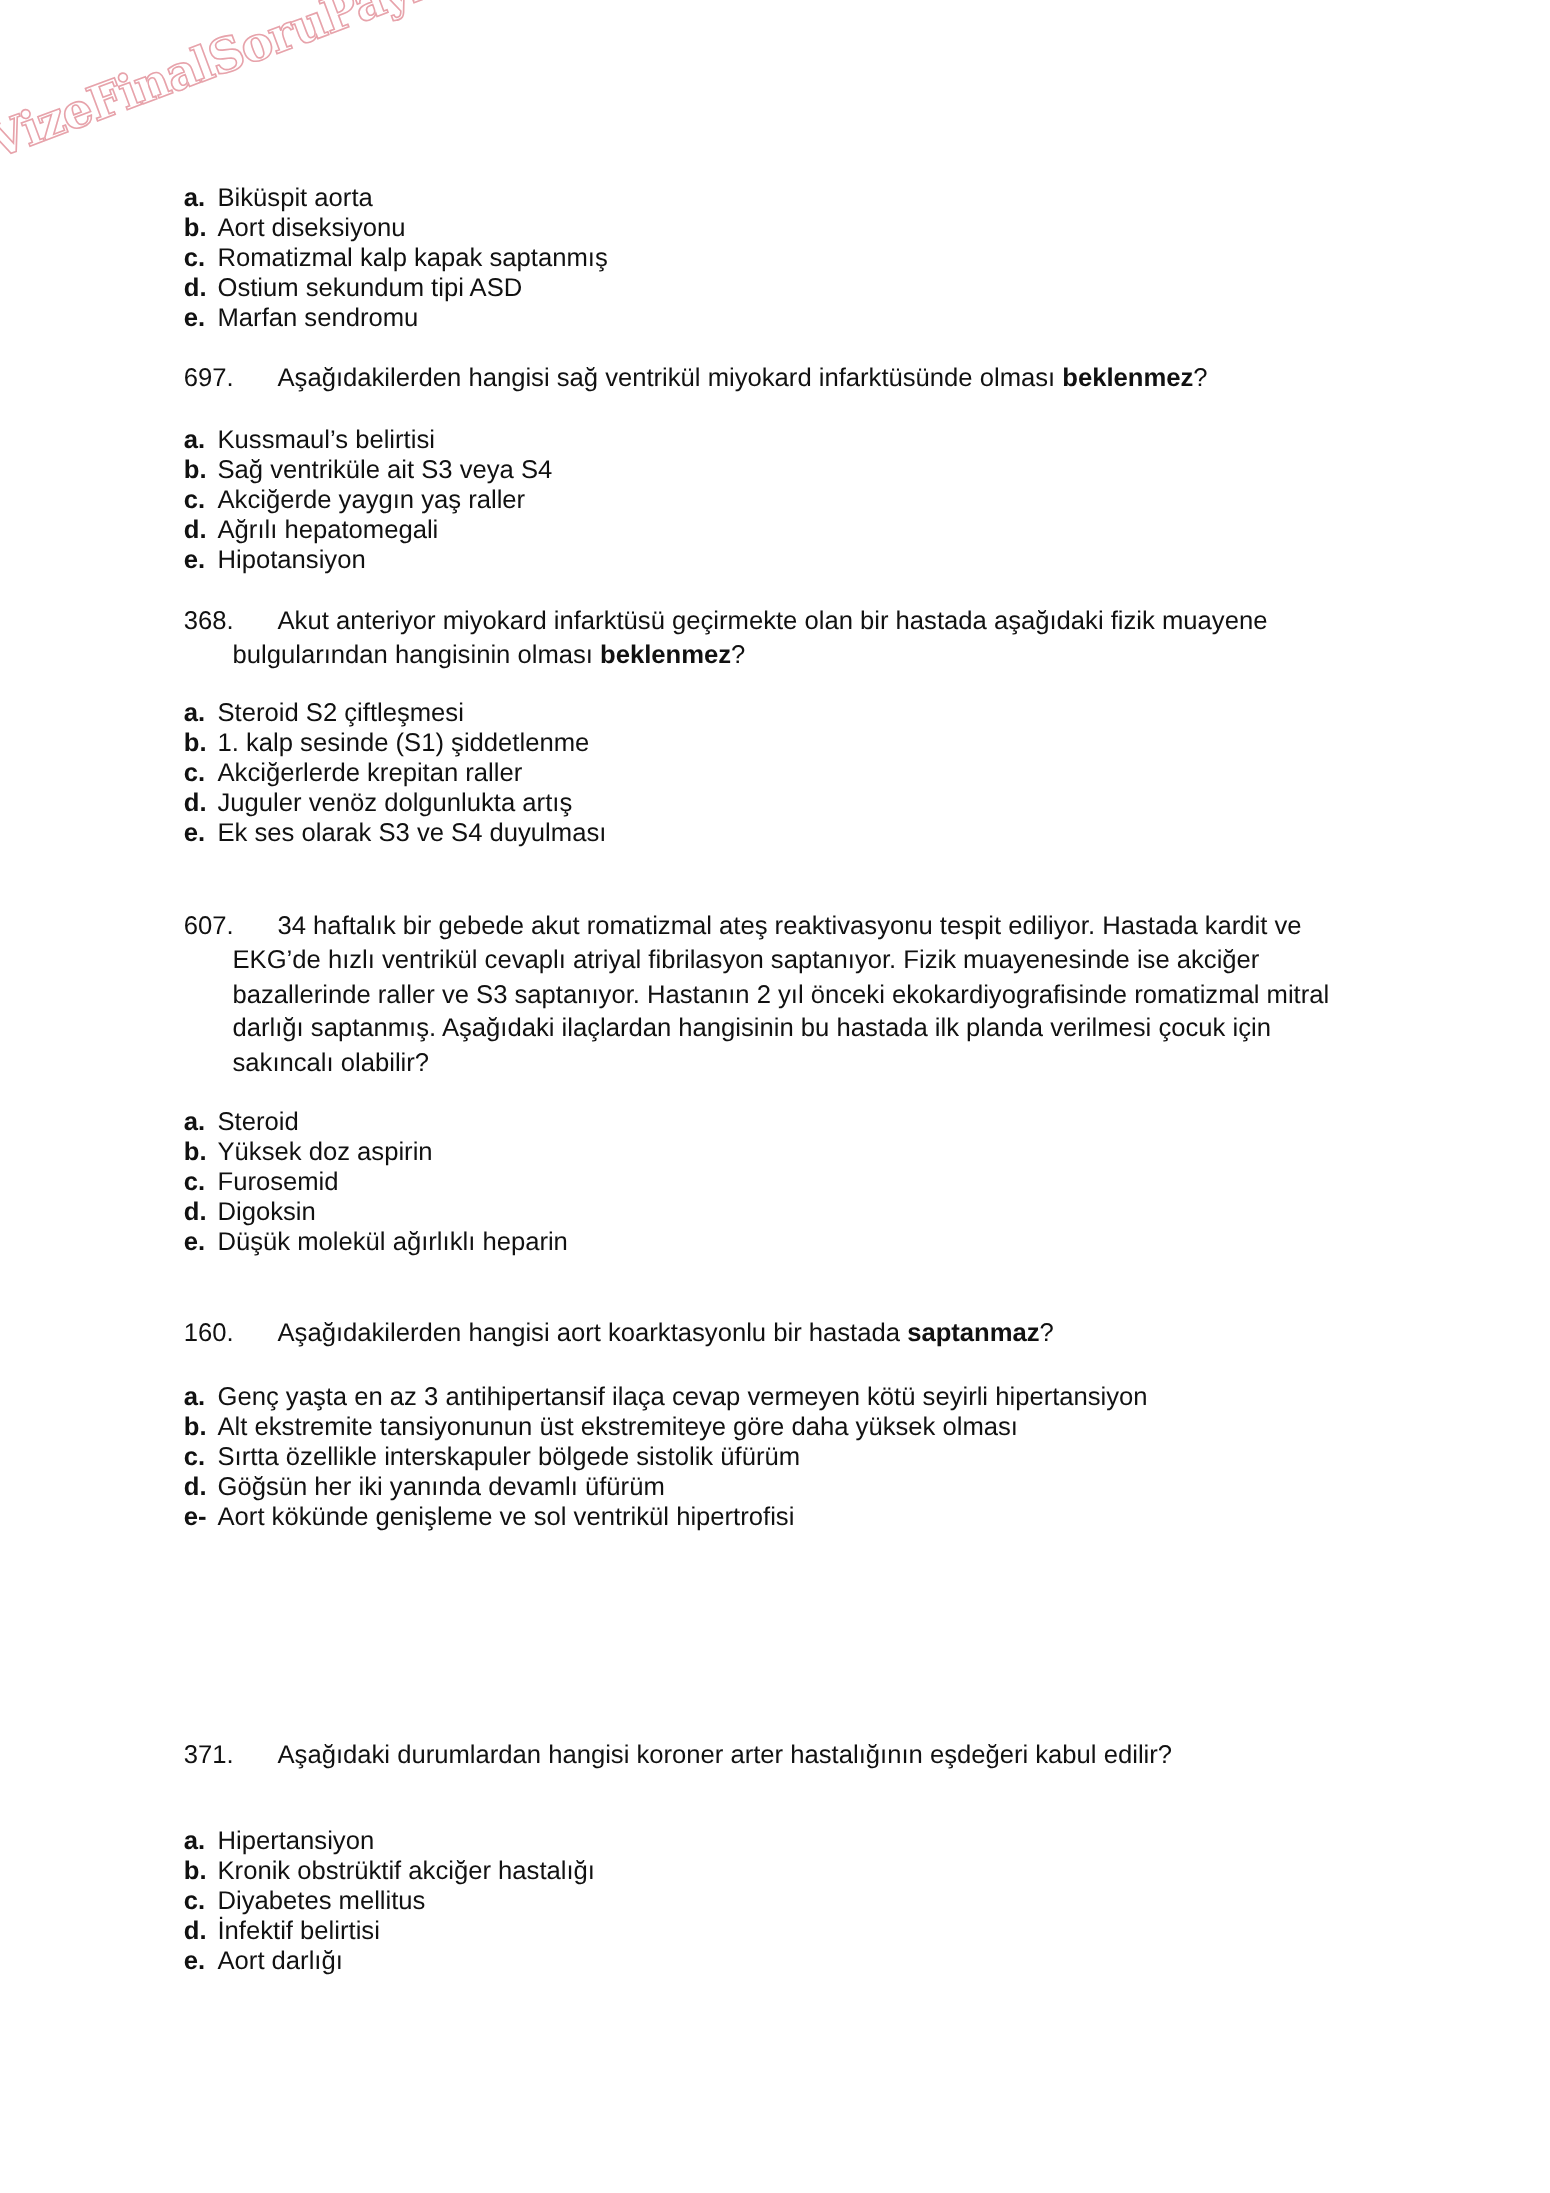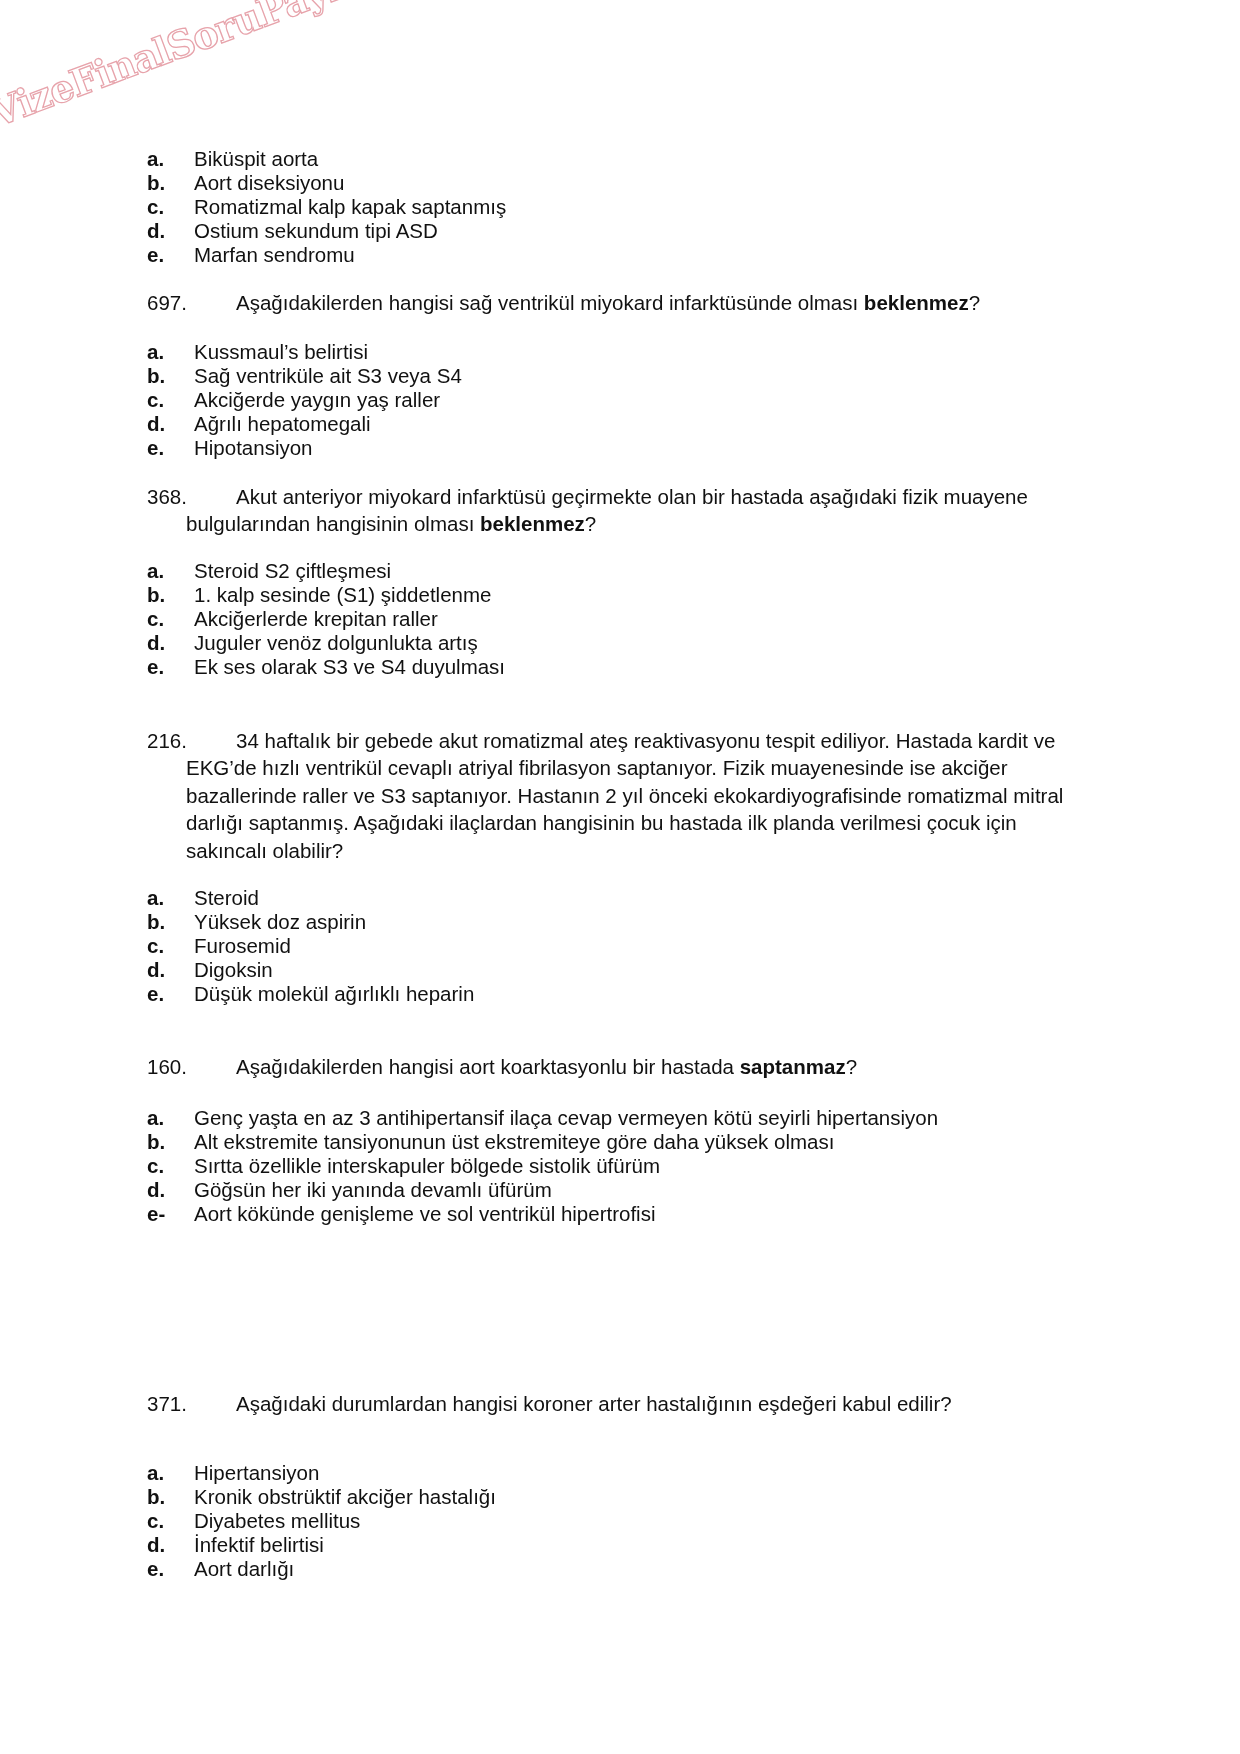--- a/index.html
+++ b/index.html
@@ -4,23 +4,23 @@
 <style>
   html, body { margin: 0; padding: 0; background: #ffffff; }
   body { width: 1240px; height: 1754px; position: relative; overflow: hidden;
          font-family: "Liberation Sans", sans-serif; color: #111111; }
   .page { position: absolute; left: 0; top: 0; width: 1240px; height: 1754px; }
   .watermark { position: absolute; left: -8px; top: 92px; transform: rotate(-20.5deg); transform-origin: left center;
                font-family: "DejaVu Serif", serif; font-weight: bold; font-size: 38px; letter-spacing: -1px;
                color: transparent; -webkit-text-stroke: 1.3px #e7a3ab; white-space: nowrap; pointer-events: none; }
   .line { position: absolute; font-size: 20.5px; line-height: 24px; white-space: nowrap; }
   .opt-letter { position: absolute; left: 147px; font-weight: bold; }
-  .opt-text { position: absolute; left: 194px; }
+  .opt-text { position: absolute; left: 174px; }
   .qnum { position: absolute; left: 147px; }
-  .qtext { position: absolute; left: 236px; }
+  .qtext { position: absolute; left: 222px; }
   .qcont { position: absolute; left: 186px; }
   b { font-weight: bold; }
 </style>
 </head>
 <body>
 
 <div class="page">
 
   <div class="watermark">VizeFinalSoruPaylasimi.com</div>
 
@@ -99,21 +99,21 @@
         <span class="opt-text">Juguler venöz dolgunlukta artış</span>
       </div>
     <div class="line" style="top:655px;">
         <span class="opt-letter">e.</span>
         <span class="opt-text">Ek ses olarak S3 ve S4 duyulması</span>
       </div>
   </div>
 
   <div>
     <div class="line" style="top:729px;">
-      <span class="qnum">216.</span>
+      <span class="qnum">607.</span>
       <span class="qtext">34 haftalık bir gebede akut romatizmal ateş reaktivasyonu tespit ediliyor. Hastada kardit ve</span>
     </div>
     <div class="line" style="top:756px;">
         <span class="qcont">EKG’de hızlı ventrikül cevaplı atriyal fibrilasyon saptanıyor. Fizik muayenesinde ise  akciğer</span>
       </div>
     <div class="line" style="top:784px;">
         <span class="qcont">bazallerinde raller ve S3 saptanıyor. Hastanın  2 yıl önceki ekokardiyografisinde romatizmal mitral</span>
       </div>
     <div class="line" style="top:811px;">
         <span class="qcont">darlığı saptanmış. Aşağıdaki ilaçlardan hangisinin bu hastada ilk planda verilmesi çocuk için</span>

